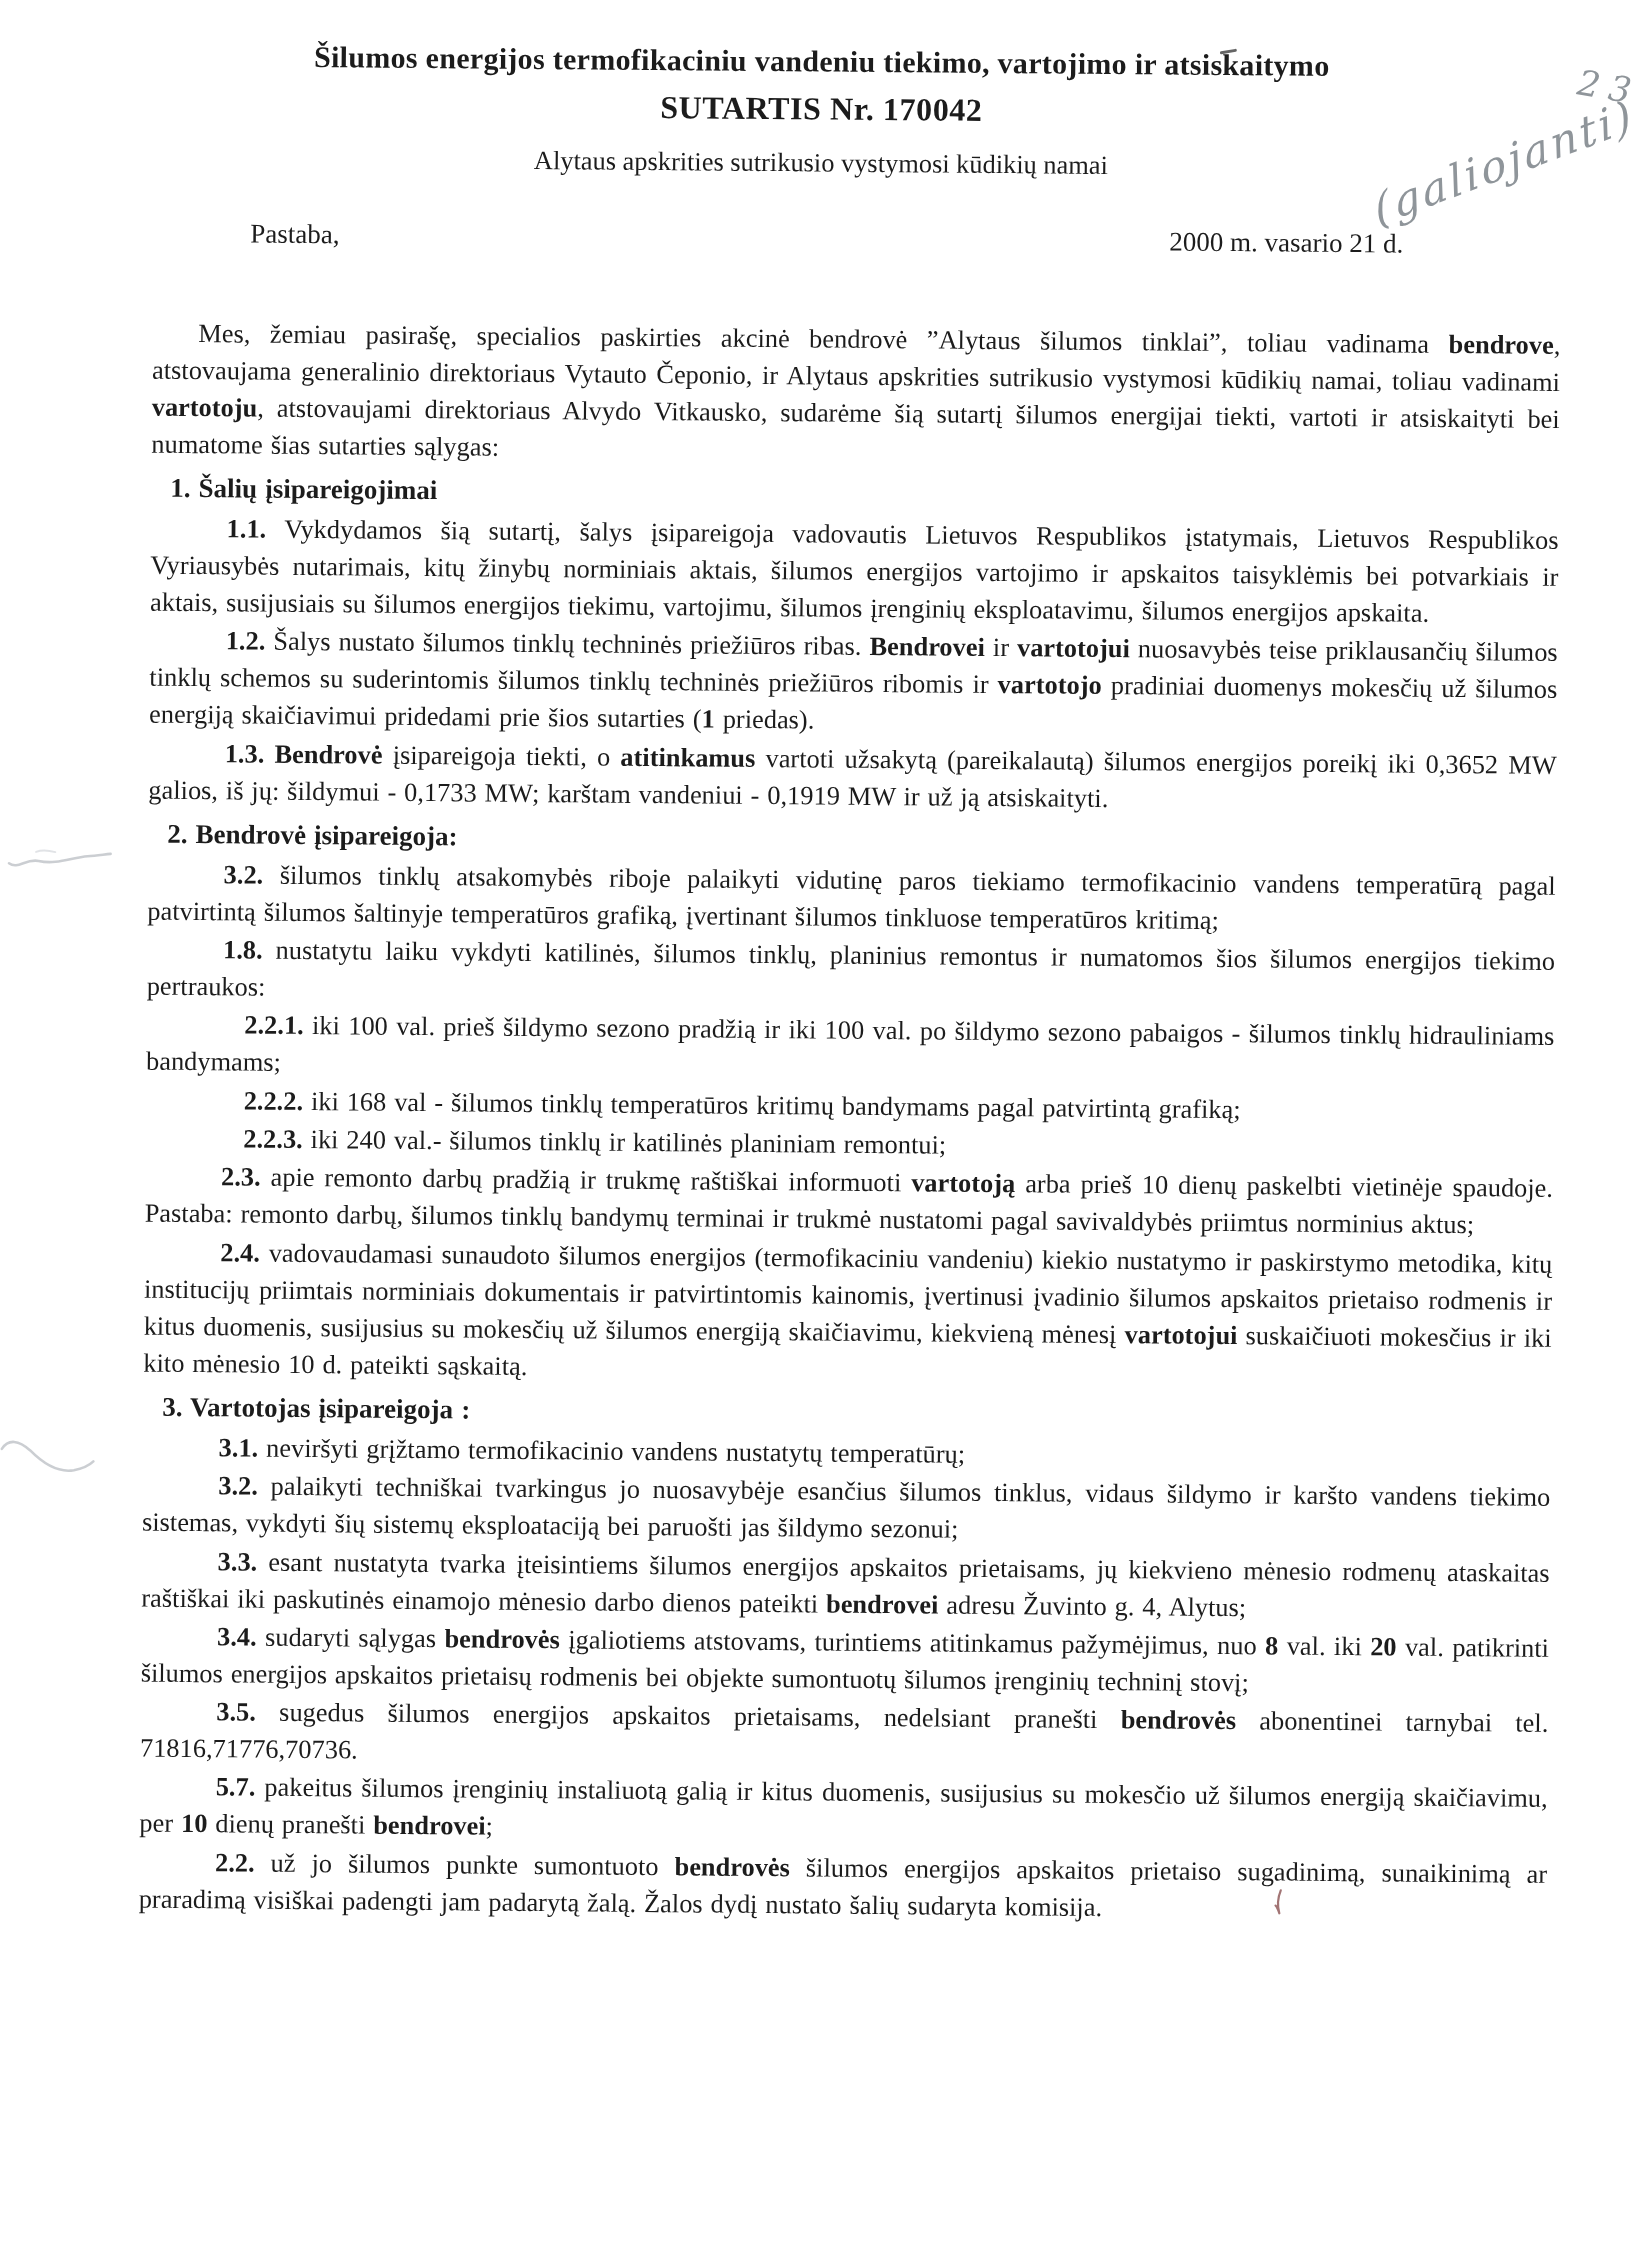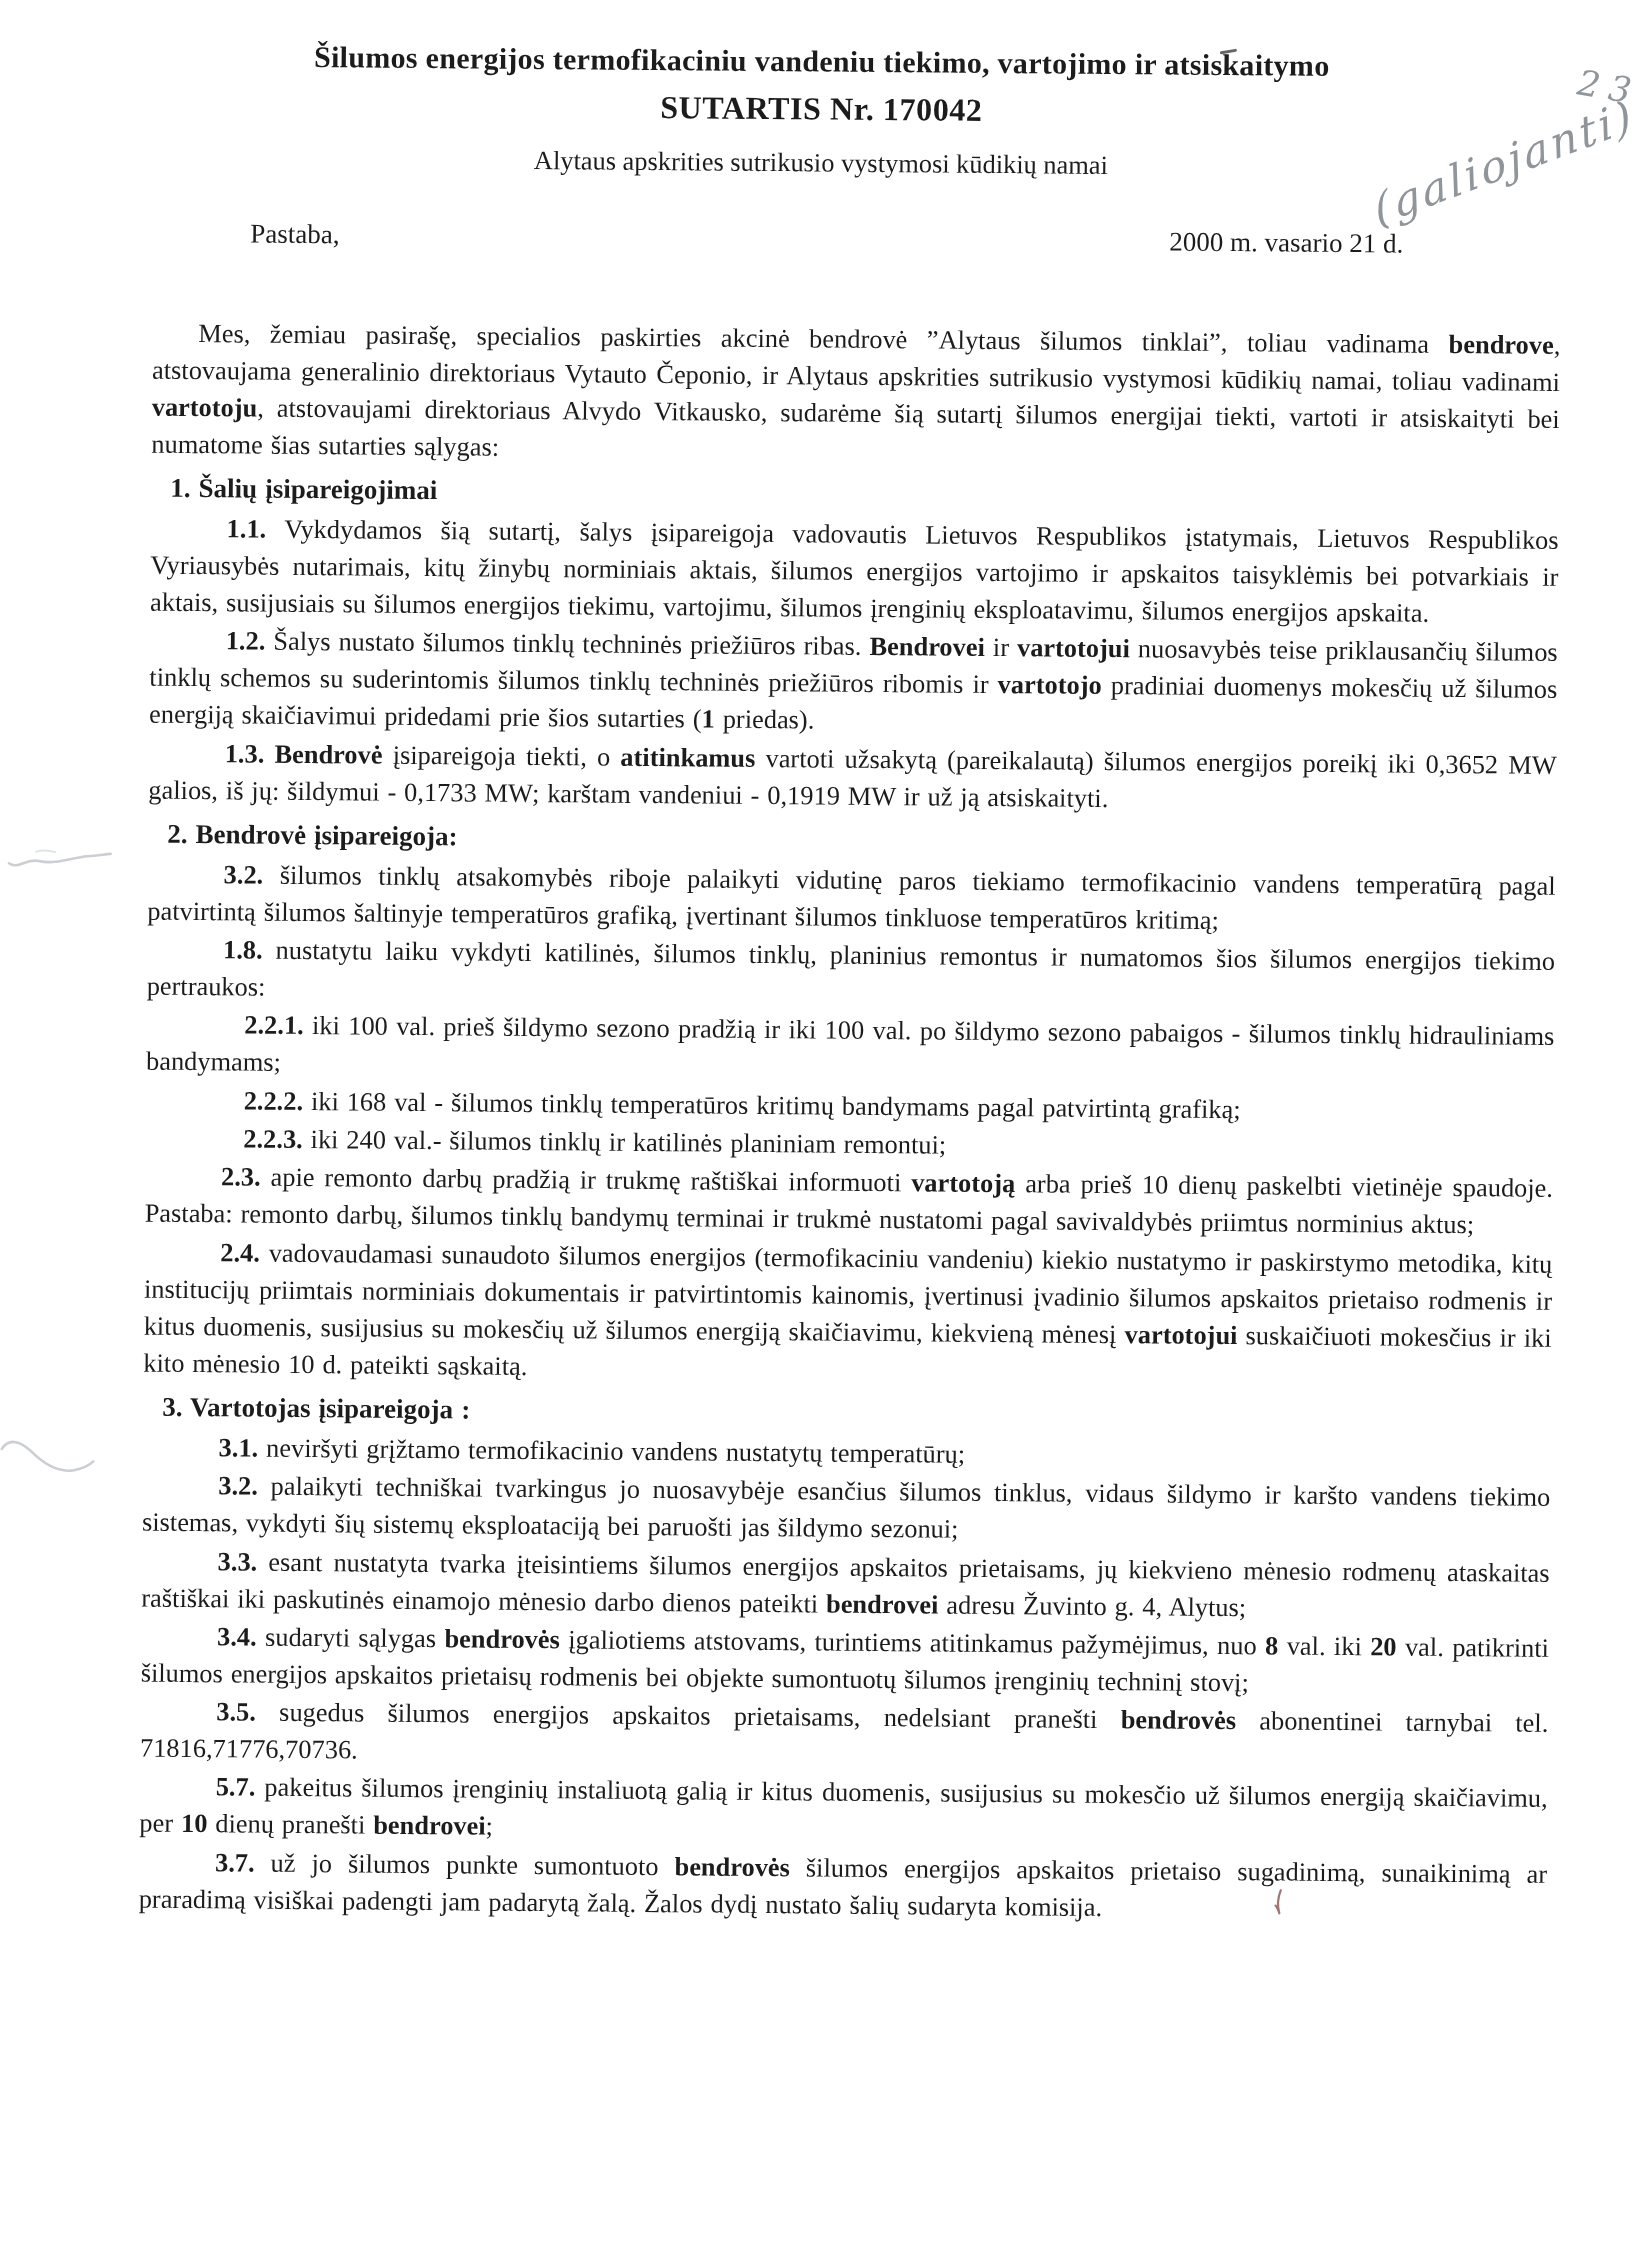--- a/index.html
+++ b/index.html
@@ -134,17 +134,17 @@
       <p class="para p-sub"><b>2.2.3.</b><span> iki  240 val.- šilumos tinklų ir katilinės planiniam remontui;</span></p>
       <p class="para p-num"><b>2.3.</b><span> apie remonto darbų pradžią ir trukmę  raštiškai informuoti </span><b>vartotoją</b><span> arba prieš 10 dienų paskelbti vietinėje spaudoje. </span><span class="u">Pastaba:</span><span> remonto darbų, šilumos tinklų bandymų terminai ir trukmė nustatomi pagal savivaldybės priimtus norminius aktus;</span></p>
       <p class="para p-num"><b>2.4.</b><span> vadovaudamasi sunaudoto šilumos energijos (termofikaciniu vandeniu) kiekio nustatymo ir paskirstymo metodika, kitų institucijų priimtais norminiais dokumentais ir patvirtintomis kainomis, įvertinusi įvadinio šilumos apskaitos prietaiso rodmenis ir kitus duomenis, susijusius su mokesčių už šilumos energiją skaičiavimu, kiekvieną mėnesį </span><b>vartotojui</b><span> suskaičiuoti mokesčius ir iki kito mėnesio 10 d. pateikti sąskaitą.</span></p>
       <p class="para p-head"><b>3. Vartotojas įsipareigoja :</b></p>
       <p class="para p-num"><b>3.1.</b><span> neviršyti grįžtamo termofikacinio vandens nustatytų temperatūrų;</span></p>
       <p class="para p-num"><b>3.2.</b><span> palaikyti techniškai tvarkingus jo nuosavybėje esančius  šilumos tinklus, vidaus  šildymo ir karšto vandens tiekimo sistemas, vykdyti šių sistemų eksploataciją bei paruošti jas šildymo sezonui;</span></p>
       <p class="para p-num"><b>3.3.</b><span> esant nustatyta tvarka įteisintiems šilumos energijos apskaitos prietaisams, jų kiekvieno mėnesio rodmenų ataskaitas raštiškai iki paskutinės einamojo mėnesio darbo dienos pateikti </span><b>bendrovei</b><span> adresu Žuvinto g. 4, Alytus;</span></p>
       <p class="para p-num"><b>3.4.</b><span> sudaryti  sąlygas </span><b>bendrovės</b><span> įgaliotiems atstovams, turintiems atitinkamus pažymėjimus, nuo </span><b>8</b><span> val. iki </span><b>20</b><span> val. patikrinti šilumos energijos apskaitos prietaisų rodmenis  bei objekte sumontuotų šilumos įrenginių techninį stovį;</span></p>
       <p class="para p-num"><b>3.5.</b><span> sugedus šilumos energijos apskaitos prietaisams, nedelsiant pranešti </span><b>bendrovės</b><span> abonentinei tarnybai tel. 71816,71776,70736.</span></p>
       <p class="para p-num"><b>5.7.</b><span> pakeitus šilumos įrenginių instaliuotą galią ir kitus duomenis, susijusius  su mokesčio  už šilumos energiją  skaičiavimu, per </span><b>10</b><span> dienų pranešti </span><b>bendrovei</b><span>;</span></p>
-      <p class="para p-num"><b>3.7.</b><span> už jo šilumos punkte sumontuoto </span><b>bendrovės</b><span> šilumos energijos apskaitos prietaiso sugadinimą, sunaikinimą ar praradimą visiškai padengti  jam padarytą žalą. Žalos dydį nustato šalių sudaryta komisija.</span></p>
+      <p class="para p-num"><b>2.2.</b><span> už jo šilumos punkte sumontuoto </span><b>bendrovės</b><span> šilumos energijos apskaitos prietaiso sugadinimą, sunaikinimą ar praradimą visiškai padengti  jam padarytą žalą. Žalos dydį nustato šalių sudaryta komisija.</span></p>
     </div>
 
 </div>
 
 
 </body></html>

